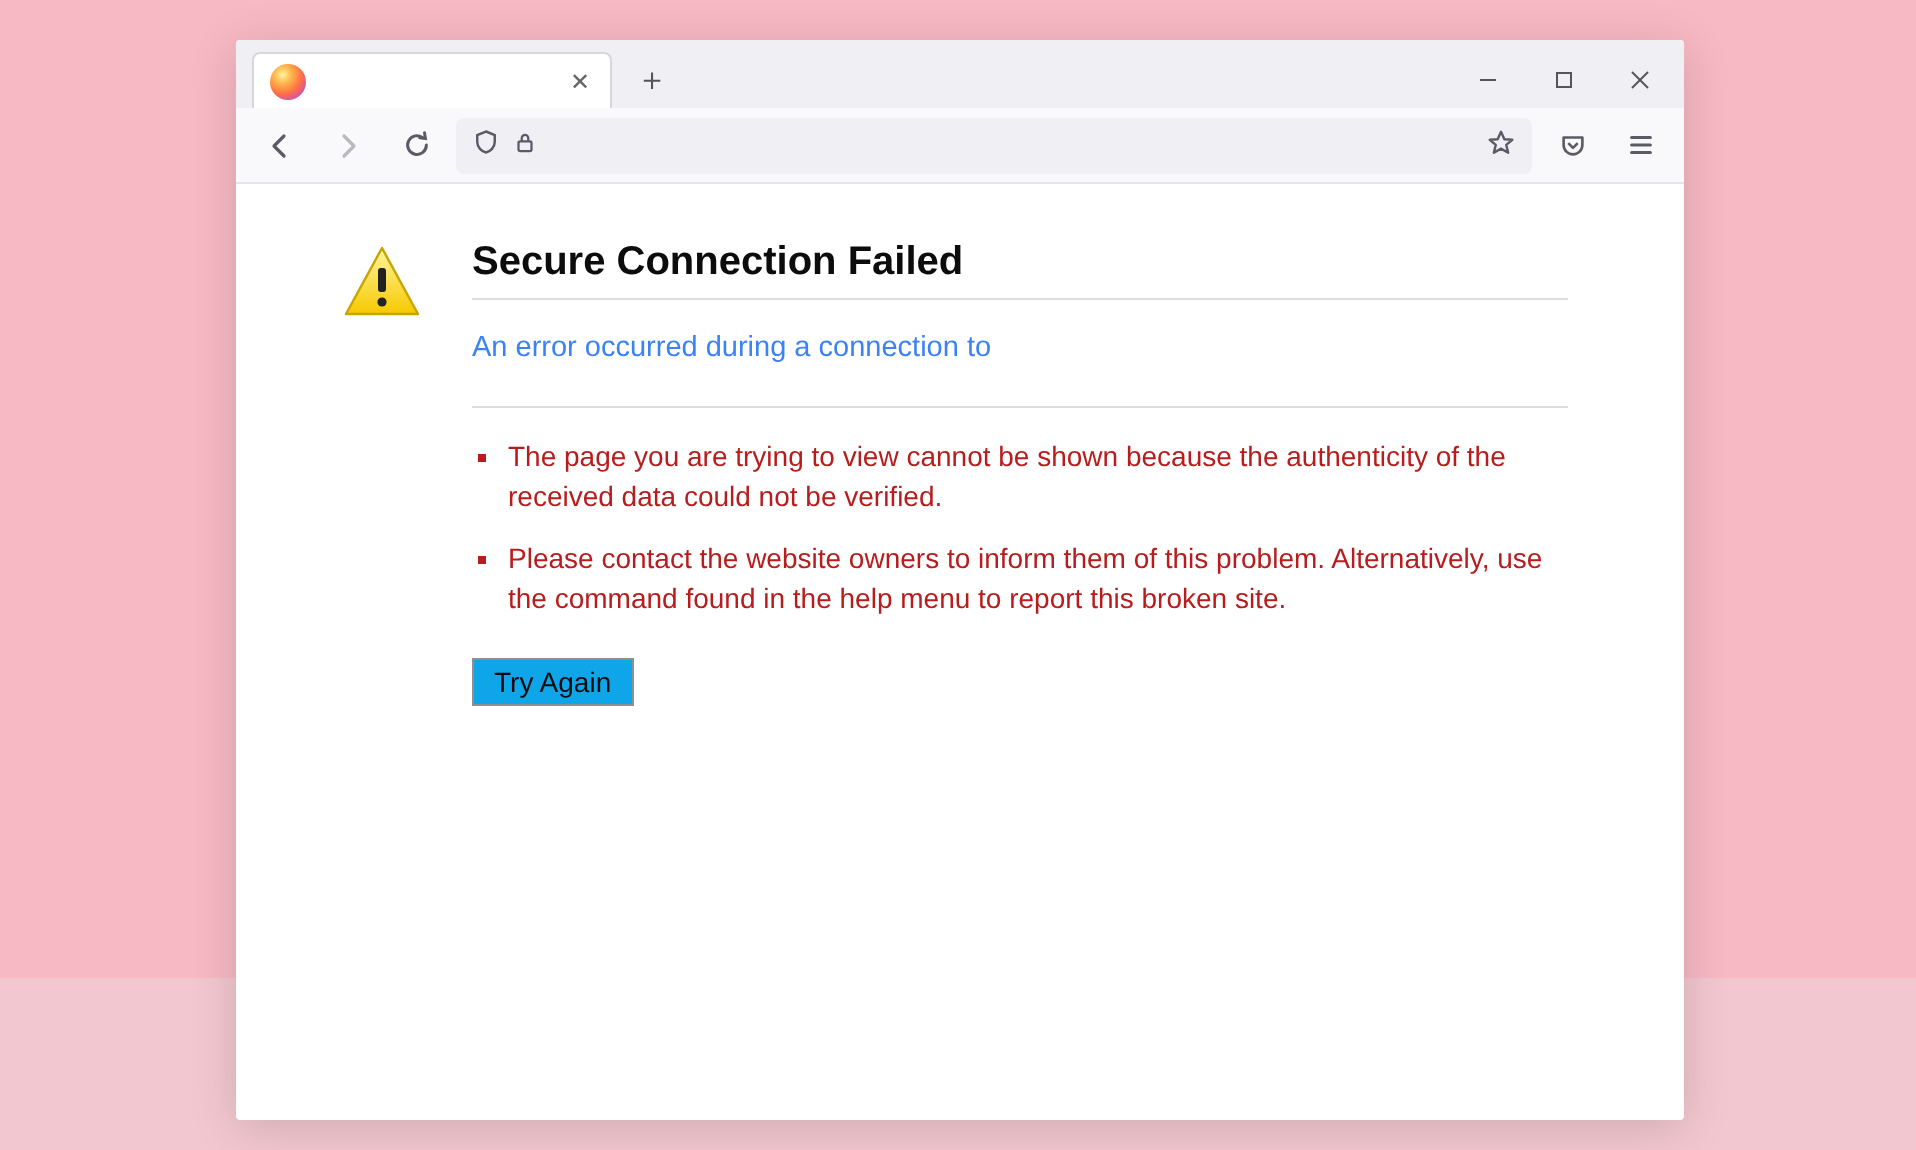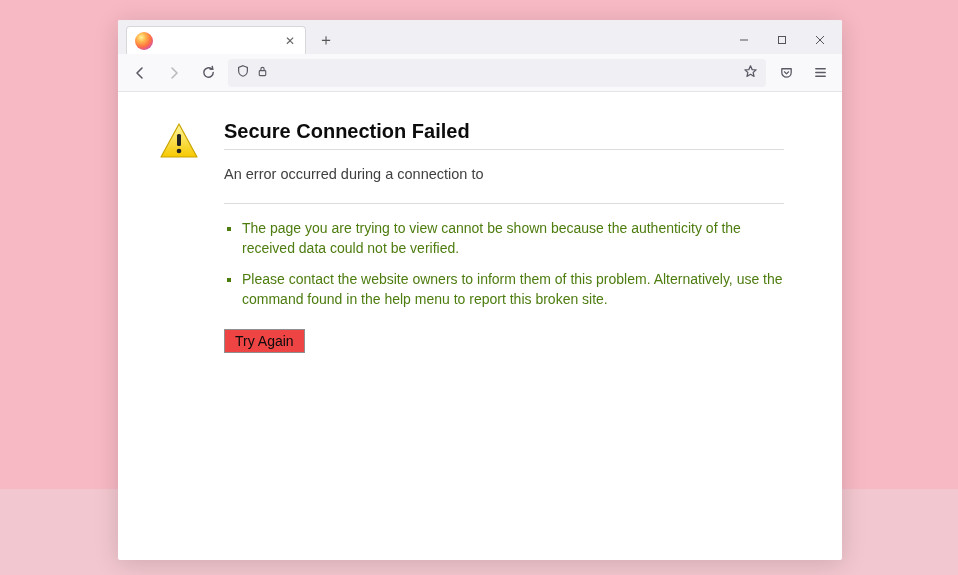--- a/index.html
+++ b/index.html
@@ -47,33 +47,33 @@
   .tbtn.disabled { color:#b9b9c0; cursor:default; }
   .urlbar {
     flex:1; height:28px; background:#f0f0f4; border-radius:4px;
     display:flex; align-items:center; padding:0 8px; gap:8px;
   }
   .urlbar .left-icons { display:flex; align-items:center; gap:6px; color:#5b5b66; }
   .urlbar .input { flex:1; }
   .urlbar .right-icons { display:flex; align-items:center; gap:8px; color:#5b5b66; }
 
   .content {
-    flex:1; padding:28px 58px 28px 40px; overflow:auto;
+    flex:1; padding:28px 58px 28px 52px; overflow:auto;
   }
   .errrow { display:flex; gap:24px; align-items:flex-start; }
   .warnicon { width:42px; height:42px; flex-shrink:0; }
   .errbody { flex:1; }
   h1 { margin:0 0 6px 0; font-size:20px; font-weight:700; color:#0c0c0d; }
   hr.sep { border:none; border-top:1px solid #ddd; margin:6px 0 14px 0; }
-  .para { margin:0 0 18px 0; font-size:14.5px; line-height:1.45; color:#404040; }
+  .para { margin:0 0 18px 0; font-size:14.5px; line-height:1.45; color:#3b82f6; }
   ul.bullets { list-style:square; padding-left:18px; margin:12px 0 20px 0; }
-  ul.bullets li { margin-bottom:10px; font-size:14px; line-height:1.45; color:#4d7c0f; }
+  ul.bullets li { margin-bottom:10px; font-size:14px; line-height:1.45; color:#b91c1c; }
   .trybtn {
     display:inline-block; padding:3px 10px;
-    background:#ef4444; border:1px solid #8f8f8f;
+    background:#0ea5e9; border:1px solid #8f8f8f;
     font-size:14px; color:#0c0c0d; cursor:pointer;
     font-family:inherit;
   }
 
   .ff-logo {
     width:18px; height:18px; border-radius:50%;
     background: radial-gradient(circle at 35% 30%, #fff59d 0%, #ffb74d 25%, #ff7043 55%, #d04fb0 80%, #7b3fe4 100%);
   }
 </style>
 </head>

